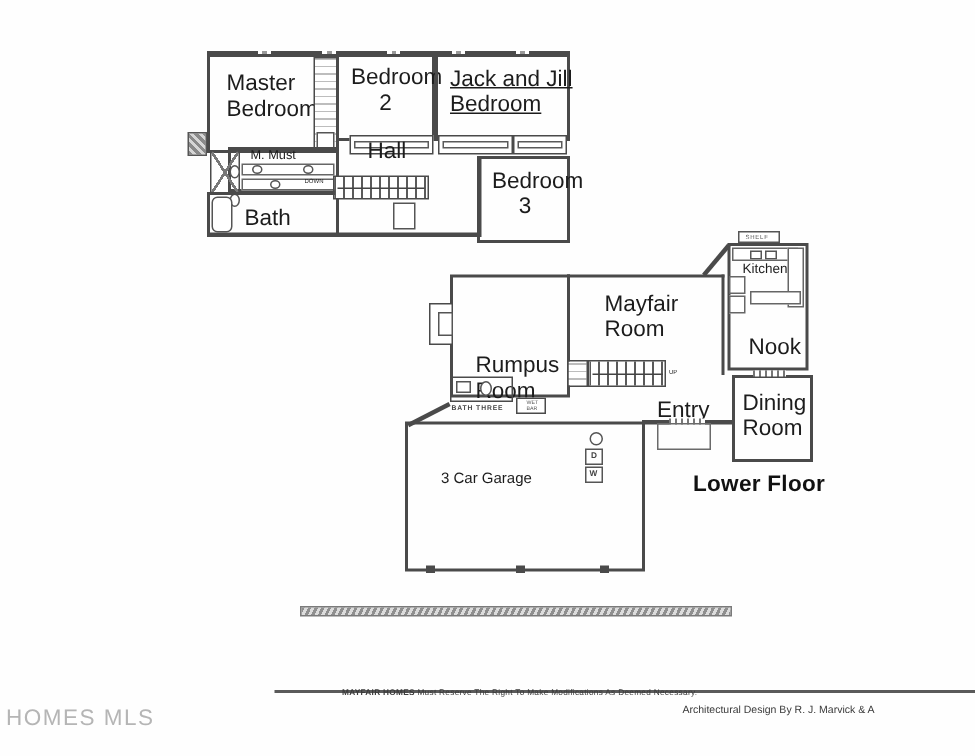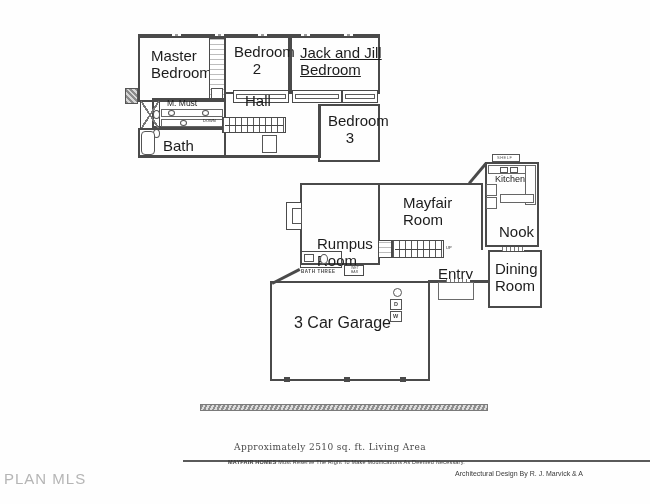--- a/index.html
+++ b/index.html
@@ -160,39 +160,39 @@
     <div class="wall" style="left:428px;top:280px;width:18px;height:2.5px;"></div>
     <div class="wall" style="left:470px;top:280px;width:20px;height:2.5px;"></div>
     <div class="room thin" style="left:438px;top:282px;width:36px;height:18px;"></div>
 
     <div class="room" style="left:488px;top:250px;width:54px;height:58px;"></div>
     <div class="ticks" style="left:502px;top:247px;width:22px;height:4px;"></div>
     <div class="lbl lbl-room" style="left:495px;top:261px;">Dining
 Room</div>
 
     <div class="room" style="left:270px;top:281px;width:160px;height:100px;"></div>
-    <div class="lbl" style="left:294px;top:314px;font-size:16px;">3 Car Garage</div>
+    <div class="lbl" style="left:294px;top:314px;font-size:10px;">3 Car Garage</div>
 
     <div class="fixture round" style="left:393px;top:288px;width:9px;height:9px;"></div>
     <div class="fixture" style="left:390px;top:299px;width:12px;height:11px;"></div>
     <div class="lbl" style="left:394px;top:301px;font-size:5.5px;font-weight:bold;color:#444;">D</div>
     <div class="fixture" style="left:390px;top:311px;width:12px;height:11px;"></div>
     <div class="lbl" style="left:393px;top:313px;font-size:5.5px;font-weight:bold;color:#444;">W</div>
 
     <div class="wall" style="left:284px;top:377px;width:6px;height:5px;"></div>
     <div class="wall" style="left:344px;top:377px;width:6px;height:5px;"></div>
     <div class="wall" style="left:400px;top:377px;width:6px;height:5px;"></div>
 
+    <div class="lbl floor-title" style="left:462px;top:315px;">Lower Floor</div>
   </div>
 
   <div class="deco-bar" style="left:200px;top:404px;width:288px;height:7px;"></div>
-  <div class="lbl area-line" style="left:180px;top:442px;width:300px;">Approximately 2510 sq. ft. Living Area</div>
 
   <div class="rule" style="left:183px;top:460px;width:467px;height:1.5px;"></div>
   <div class="lbl disclaimer" style="left:228px;top:459px;">
     <b>MAYFAIR HOMES</b>
     <span>Must Reserve The Right To Make Modifications As Deemed Necessary.</span>
   </div>
   <div class="lbl credit" style="left:455px;top:470px;">Architectural Design By R. J. Marvick &amp; A</div>
 
-  <div class="lbl watermark" style="left:4px;top:471px;">PLAN MLS</div>
+  <div class="lbl watermark" style="left:4px;top:471px;">HOMES MLS</div>
 
 </div>
 
 </body></html>

